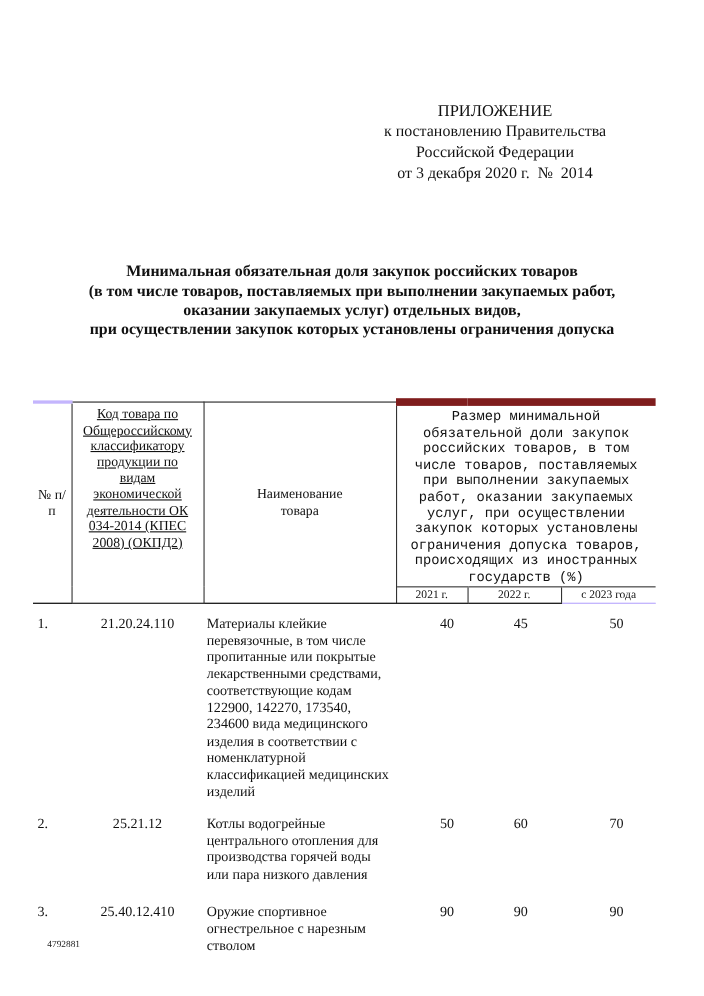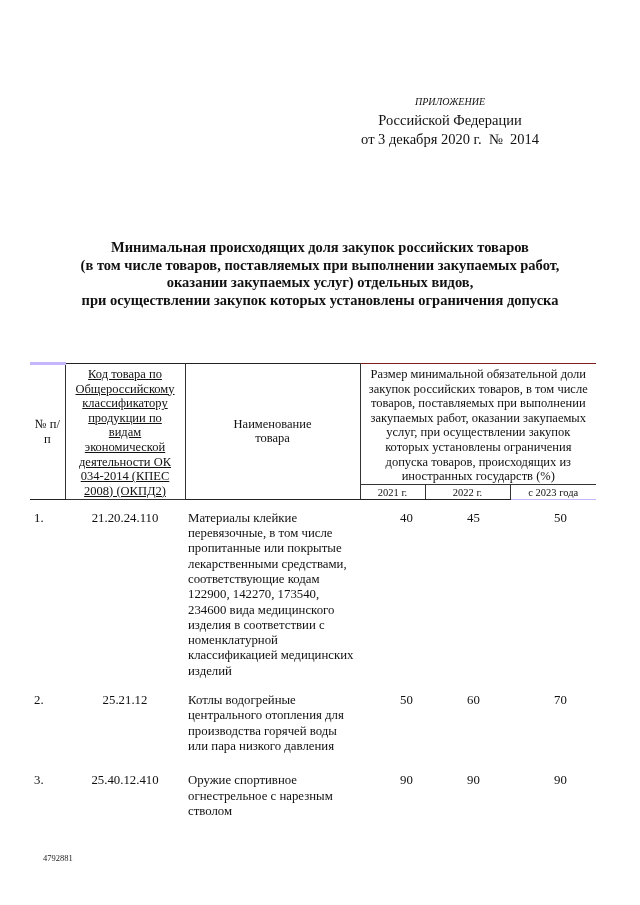--- a/index.html
+++ b/index.html
@@ -10,21 +10,21 @@
     .title { position: absolute; left: 40px; top: 239px; width: 560px; text-align: center; font-size: 14.5px; line-height: 17.5px; font-weight: bold; }
 
     .table-wrap { position: absolute; left: 30px; top: 362px; width: 566px; }
     table { border-collapse: collapse; width: 566px; table-layout: fixed; font-size: 12.5px; }
     th, td { font-weight: normal; vertical-align: top; padding: 0; }
 
     thead th { line-height: 14.6px; text-align: center; }
     .hdr-num { border-top: 3px solid #c4b5fd; border-bottom: 1px solid #222; vertical-align: middle !important; }
     .hdr-code { border: 1px solid #333; border-top: 1px solid #222; padding-top: 3px !important; }
     .hdr-name { border-top: 1px solid #222; border-bottom: 1px solid #222; border-right: 1px solid #333; vertical-align: middle !important; }
-    .hdr-pct { border-top: 1px solid #7f1d1d; padding-top: 3px !important; }
+    .hdr-pct { border-top: 7px solid #7f1d1d; padding-top: 3px !important; font-family: Liberation Mono, monospace; }
     .hdr-year { border: 1px solid #333; border-right: none; font-size: 10.5px; line-height: 13px; padding: 1px 0 0 0 !important; margin-top: 27px; }
     .hdr-year.first { border-left: 1px solid #333; }
     .hdr-year.last { border-right: none; border-bottom: 1px solid #c4b5fd; }
     .hdr-bottom td, .hdr-bottom th { border-bottom: 1px solid #222; }
 
     tbody td { font-size: 12.8px; line-height: 15.3px; }
     tbody tr.row1 td { padding-top: 11px; }
     tbody tr.row2 td { padding-top: 14px; }
     tbody tr.row3 td { padding-top: 19px; }
     .c-num { padding-left: 4px !important; }
@@ -34,27 +34,28 @@
     .v1 { padding-left: 40px !important; }
     .v2 { padding-left: 42px !important; }
     .v3 { padding-left: 44px !important; }
 
     .docnum { position: absolute; left: 43px; top: 853px; font-size: 8.5px; color: #222; }
   </style>
 </head>
 <body>
 
 <div class="appendix">
-  <div style="font-size:10px;font-style:italic;">ПРИЛОЖЕНИЕ</div>
+  <div style="font-size:15px;">ПРИЛОЖЕНИЕ</div>
+  <div>к постановлению Правительства</div>
   <div>Российской Федерации</div>
   <div style="white-space:pre;">от 3 декабря 2020 г.  №  2014</div>
 </div>
 
 <div class="title">
-  <div>Минимальная происходящих доля закупок российских товаров</div>
+  <div>Минимальная обязательная доля закупок российских товаров</div>
   <div>(в том числе товаров, поставляемых при выполнении закупаемых работ,</div>
   <div>оказании закупаемых услуг) отдельных видов,</div>
   <div>при осуществлении закупок которых установлены ограничения допуска</div>
 </div>
 
 <div class="table-wrap">
   <table>
     <colgroup>
       <col style="width:35px">
       <col style="width:120px">

